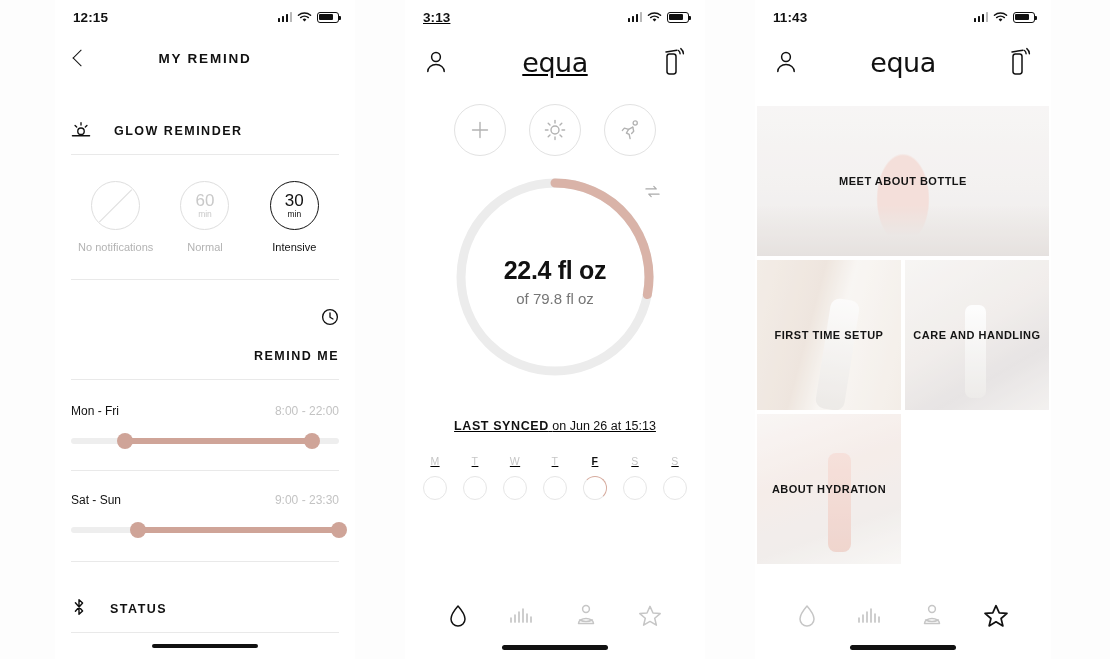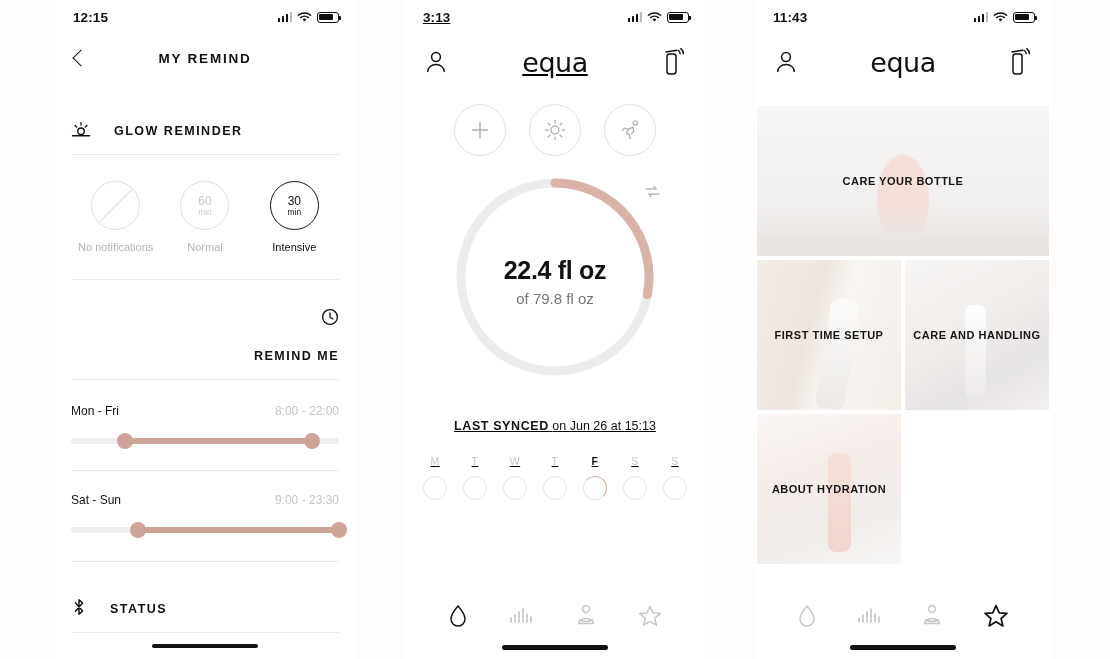--- a/index.html
+++ b/index.html
@@ -106,21 +106,21 @@
   }
   .glow-opt { width: 92px; text-align:center; cursor:pointer; }
   .glow-circ {
     width:49px; height:49px; border-radius:50%;
     border:1.4px solid #dedede;
     margin: 0 auto;
     display:flex; flex-direction:column; align-items:center; justify-content:center;
     position: relative;
   }
   .glow-circ.sel { border-color:#111; border-width:1.6px; }
-  .glow-circ .num { font-size:12px; color:#c9c9c9; font-weight:400; line-height:1; }
+  .glow-circ .num { font-size:17px; color:#c9c9c9; font-weight:400; line-height:1; }
   .glow-circ.sel .num { color:#111; }
   .glow-circ .unit{ font-size:8.5px; color:#c9c9c9; line-height:1; margin-top:1px;}
   .glow-circ.sel .unit{ color:#111; }
   .slash {
     position:absolute; width:1.4px; height:46px; background:#dedede;
     transform: rotate(45deg);
   }
   .glow-lab {
     margin-top:11px; font-size:11px; color:#b3b3b3;
   }
@@ -571,21 +571,21 @@
         <line x1="3" y1="5" x2="14" y2="3.2" stroke="#111" stroke-width="1.5" stroke-linecap="round"></line>
         <path d="M15.5 3.5 a4 4 0 0 1 1.6 3.2" stroke="#111" stroke-width="1.4" fill="none" stroke-linecap="round"></path>
         <path d="M17.8 1.6 a7 7 0 0 1 2.6 5.2" stroke="#111" stroke-width="1.4" fill="none" stroke-linecap="round"></path>
       </svg>
     </div>
 
     <div class="cards">
       <div class="card card-hero">
         <span class="ph-hero"></span>
         <span class="veil"></span>
-        <span class="ctitle">CARE YOUR BOTTLE</span>
+        <span class="ctitle">MEET ABOUT BOTTLE</span>
       </div>
       <div class="grid2">
         <div class="card card-sq">
           <span class="ph-1"></span>
           <span class="veil"></span>
           <span class="ctitle">FIRST TIME SETUP</span>
         </div>
         <div class="card card-sq">
           <span class="ph-3"></span>
           <span class="veil"></span>

